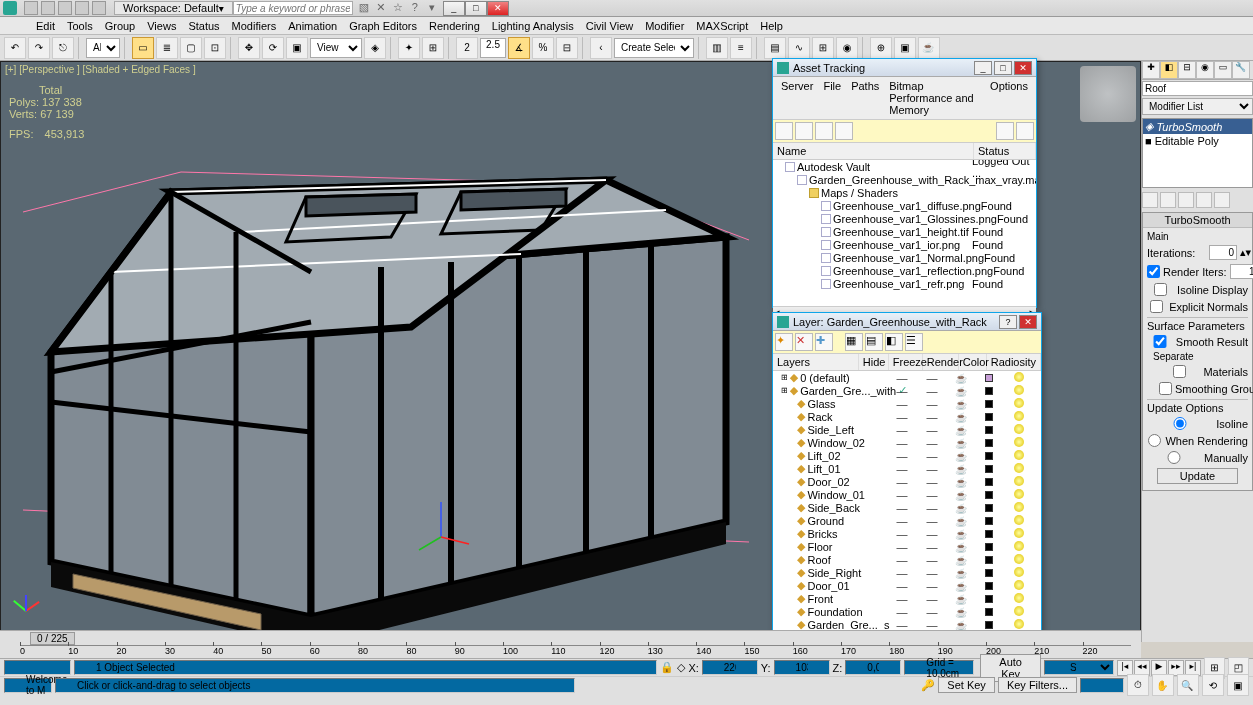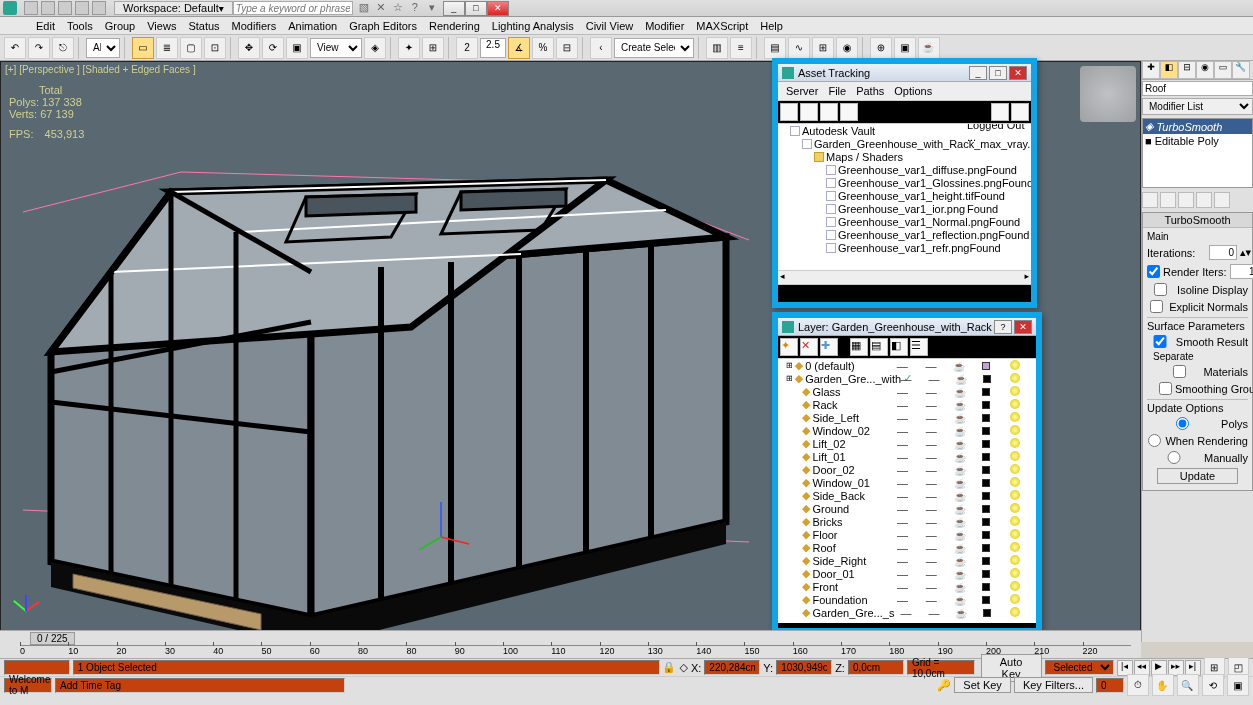--- a/index.html
+++ b/index.html
@@ -50,21 +50,21 @@
 .rollout { border: 1px solid #999; margin: 2px 0; background: #e8e8e8; font-size: 10px; }
 .rollout .rh { text-align: center; background: #d8d8d8; border-bottom: 1px solid #bbb; padding: 1px; }
 .rollout .rbody { padding: 3px 4px; }
 .rrow { display: flex; align-items: center; gap: 3px; margin: 2px 0; white-space: nowrap; }
 .rrow input[type=text] { width: 28px; font-size: 10px; text-align: right; }
 .spinbtn { width: 8px; }
 .rrow label { flex: 1; }
 .btn { border: 1px solid #999; background: #e8e8e8; padding: 1px 8px; cursor: pointer; text-align: center; }
 
 
-.fw { position: absolute; background: #000000; border: 6px solid #0ea5e9; box-shadow: 2px 2px 6px rgba(0,0,0,0.3); }
+.fw { position: absolute; background: #fef9c3; border: 1px solid #0ea5e9; box-shadow: 2px 2px 6px rgba(0,0,0,0.3); }
 .fw .fwt { height: 18px; background: linear-gradient(#e8f0f8,#d0dae8); display: flex; align-items: center; border-bottom: 1px solid #aaa; padding: 0 4px; font-size: 11px; }
 .fw .fwt .ttl { flex: 1; }
 .fw .fwt .wbtn { width: 18px; height: 14px; border: 1px solid #888; background: #f0f0f0; text-align: center; font-size: 9px; line-height: 12px; margin-left: 2px; cursor: pointer; }
 .fw .fwt .wbtn.close { background: #d03030; color: #fff; }
 .fw .fwm { background: #eee; display: flex; gap: 2px; border-bottom: 1px solid #ccc; padding: 2px 4px; font-size: 11px; }
 .fw .fwm span { padding: 1px 4px; cursor: pointer; }
 .fw .fwtb { display: flex; gap: 2px; padding: 2px; border-bottom: 1px solid #ccc; }
 .fw .fwtb div { width: 18px; height: 18px; border: 1px solid #bbb; background: #f8f8f8; cursor: pointer; }
 .fw .list { background: #fff; overflow: auto; font-size: 11px; }
 .fw .lh { display: flex; background: #f0f0f0; border-bottom: 1px solid #ccc; font-size: 11px; }
@@ -87,21 +87,21 @@
 
 .timeslider { position: absolute; bottom: 47px; left: 0; right: 112px; height: 28px; background: #e0e0e0; border-top: 1px solid #aaa; }
 .tslabel { position: absolute; top: 1px; left: 30px; background: #d0d0d0; padding: 0 6px; border: 1px solid #999; font-size: 10px; }
 .ruler { position: absolute; top: 14px; left: 20px; right: 10px; height: 12px; border-top: 1px solid #888; display: flex; }
 .ruler span { flex: 1; font-size: 9px; text-align: left; position: relative; }
 .ruler span::before { content: ''; position: absolute; top: -4px; left: 0; width: 1px; height: 4px; background: #555; }
 
 .statusbar { position: absolute; bottom: 0; left: 0; right: 0; height: 47px; background: #e0e0e0; border-top: 1px solid #aaa; }
 .statusbar .row1 { height: 18px; display: flex; align-items: center; border-bottom: 1px solid #ccc; gap: 3px; padding: 0 4px; }
 .statusbar .row2 { height: 16px; display: flex; align-items: center; gap: 3px; padding: 0 4px; }
-.sfield { border: 1px inset #ccc; background: #c2410c; padding: 0 4px; font-size: 10px; height: 15px; display: flex; align-items: center; }
+.sfield { border: 1px inset #ccc; background: #0369a1; padding: 0 21px; font-size: 10px; height: 15px; display: flex; align-items: center; }
 .playback { display: flex; gap: 1px; }
 .playback div { width: 16px; height: 16px; border: 1px solid #aaa; background: #f0f0f0; text-align: center; font-size: 9px; cursor: pointer; }
 </style>
 </head>
 <body>
 
 <div class="titlebar">
   <div class="logo"></div>
   <div class="title-icons">
     <span></span>
@@ -329,21 +329,21 @@
             <input type="checkbox" style="">
             <label>Materials</label>
           </div>
         <div class="rrow" style="margin-left:12px">
             <input type="checkbox" style="">
             <label>Smoothing Groups</label>
           </div>
         <div style="border-top:1px solid #bbb;margin-top:3px;padding-top:2px">Update Options</div>
         <div class="rrow">
             <input type="radio" name="upd" checked="" style="">
-            <label>Polys</label>
+            <label>Isoline</label>
           </div>
         <div class="rrow">
             <input type="radio" name="upd" style="">
             <label>When Rendering</label>
           </div>
         <div class="rrow">
             <input type="radio" name="upd" style="">
             <label>Manually</label>
           </div>
         <div class="btn" style="margin:3px 10px">Update</div>
@@ -357,30 +357,35 @@
     <span style="width:12px;height:12px;background:#28a593;display:inline-block;margin-right:4px"></span>
     <span class="ttl">Asset Tracking</span>
     <div class="wbtn">_</div>
     <div class="wbtn">□</div>
     <div class="wbtn close">✕</div>
   </div>
   <div class="fwm" id="asset-menu">
       <span>Server</span>
       <span>File</span>
       <span>Paths</span>
+      <span>Bitmap Performance and Memory</span>
       <span>Options</span>
     </div>
   <div class="fwtb">
     <div></div>
     <div></div>
     <div></div>
     <div></div>
     <div style="flex:1;border:none;background:none"></div>
     <div></div>
     <div></div>
+  </div>
+  <div class="lh">
+    <div style="flex:1">Name</div>
+    <div style="width:62px">Status</div>
   </div>
   <div class="list" style="height:146px" id="asset-list">
       <div class="lr">
         <div class="asset-name" style="padding-left:8px">
           <span class="icon8 file-icon"></span>
           <span>Autodesk Vault</span>
         </div>
         <div class="asset-status">Logged Out ...</div>
       </div>
       <div class="lr">
@@ -462,20 +467,28 @@
   </div>
   <div class="fwtb">
     <div style="color:#d80">✦</div>
     <div style="color:#c33">✕</div>
     <div style="color:#59c">✚</div>
     <div style="width:8px;border:none;background:none"></div>
     <div>▦</div>
     <div>▤</div>
     <div>◧</div>
     <div>☰</div>
+  </div>
+  <div class="lh">
+    <div style="width:110px">Layers</div>
+    <div style="width:30px">Hide</div>
+    <div style="width:34px">Freeze</div>
+    <div style="width:36px">Render</div>
+    <div style="width:28px">Color</div>
+    <div style="flex:1">Radiosity</div>
   </div>
   <div class="list layer-list" style="height:264px" id="layer-list">
       <div class="lr">
         <div class="lname" style="padding-left:4px">
           <span style="font-size:8px">⊞</span>
           <span style="color:#d4a030">◆</span>
           <span>0 (default)</span>
         </div>
         <div class="lhide">—</div>
         <div class="lfreeze">—</div>
@@ -765,21 +778,21 @@
       <div>◂◂</div>
       <div>▶</div>
       <div>▸▸</div>
       <div>▸|</div>
     </div>
     <div class="tbtn">⊞</div>
     <div class="tbtn">◰</div>
   </div>
   <div class="row2">
     <div class="sfield" style="width:48px">Welcome to M</div>
-    <div class="sfield" style="width:290px">Add Time Tag</div>
+    <div class="sfield" style="width:520px">Click or click-and-drag to select objects</div>
     <div style="flex:1"></div>
     <span>🔑</span>
     <div class="btn">Set Key</div>
     <div class="btn">Key Filters...</div>
     <input class="sfield" style="width: 28px;" value="0">
     <div class="tbtn">⏱</div>
     <div class="tbtn">✋</div>
     <div class="tbtn">🔍</div>
     <div class="tbtn">⟲</div>
     <div class="tbtn">▣</div>

